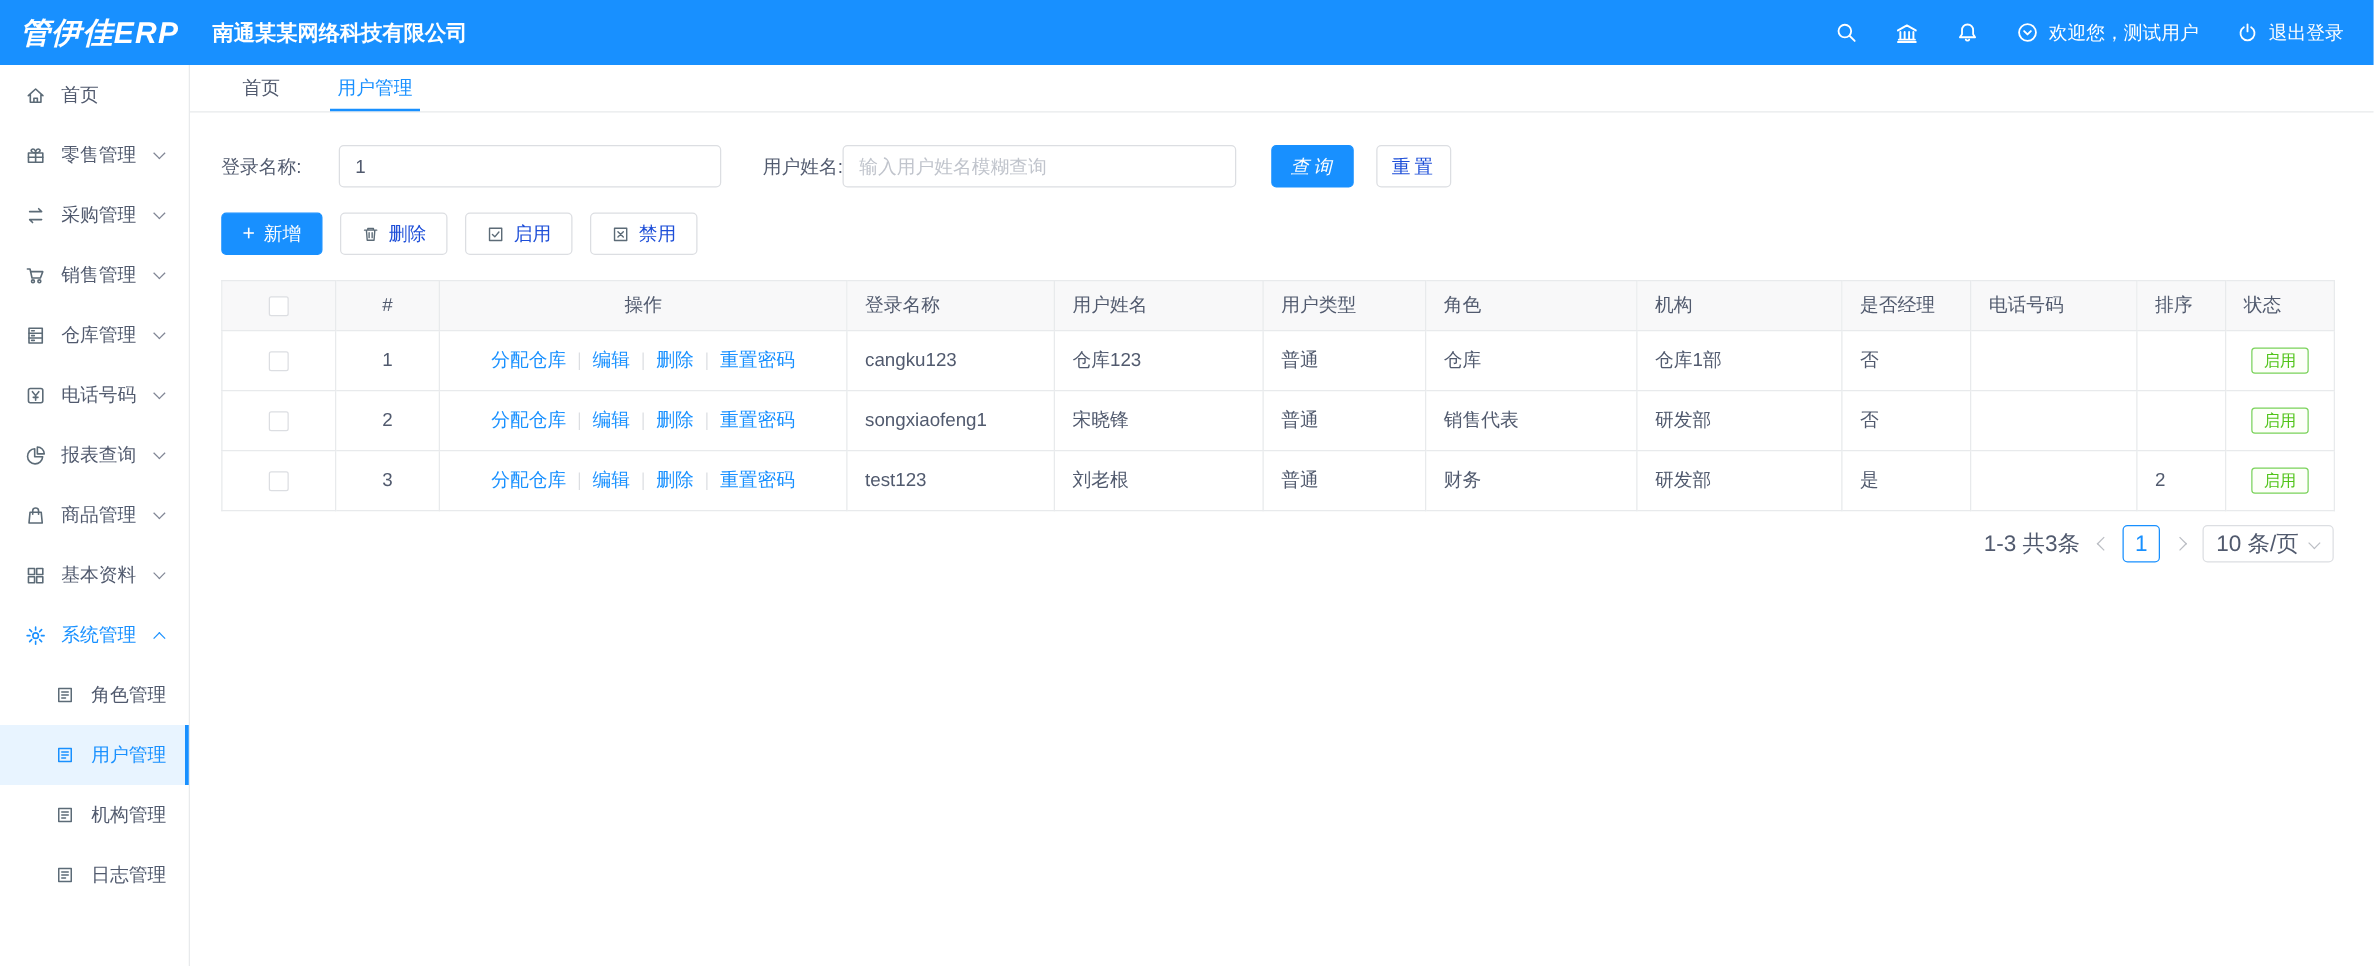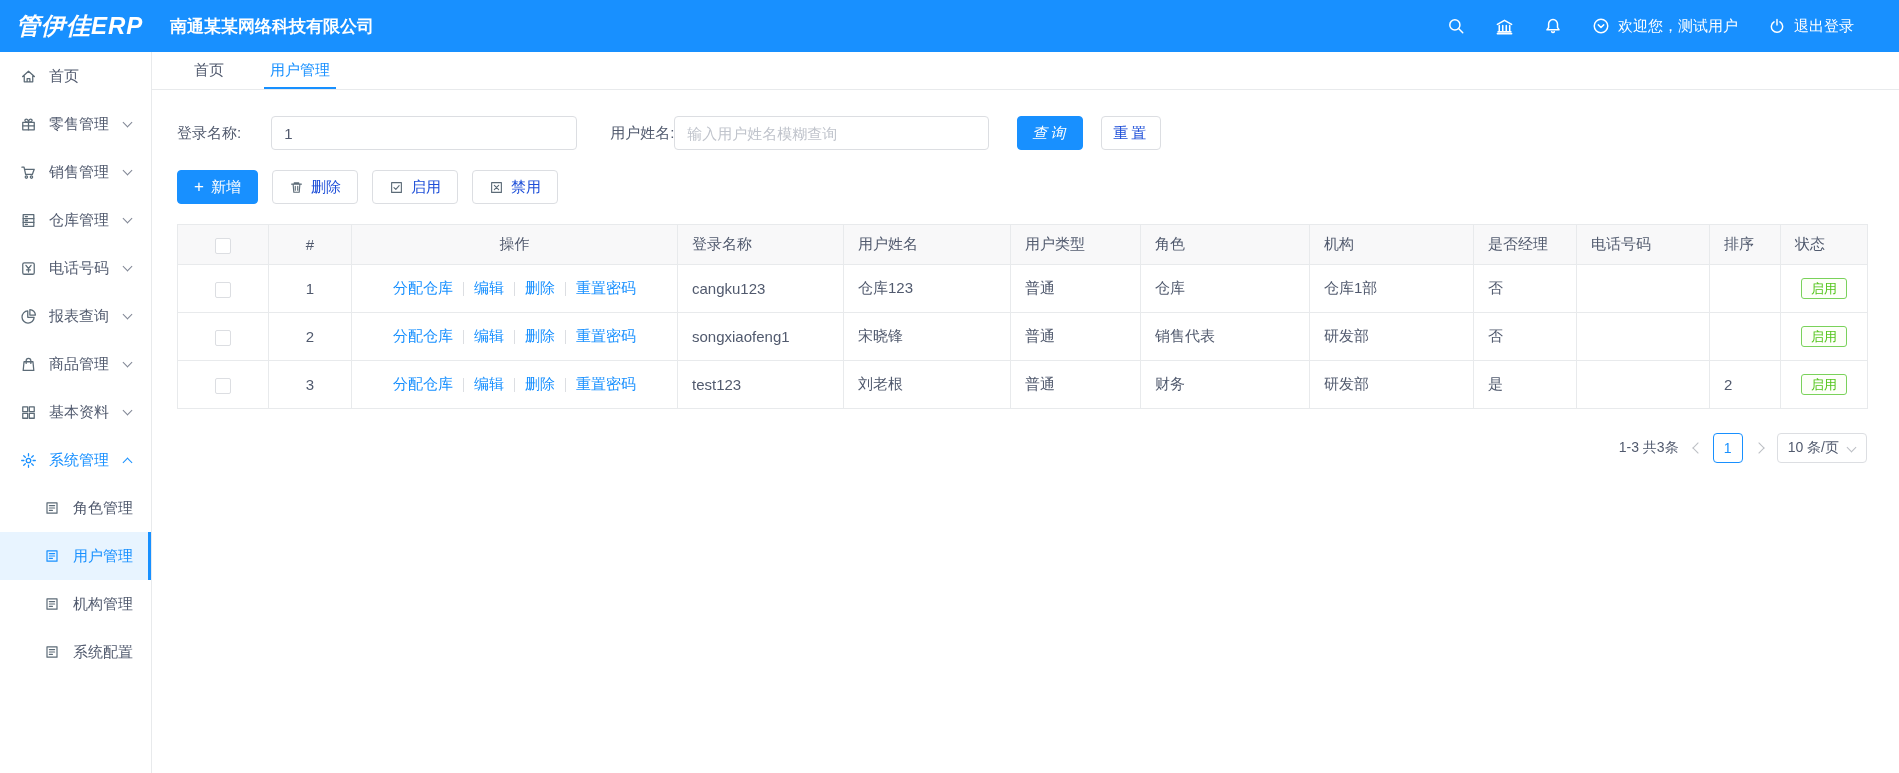--- a/index.html
+++ b/index.html
@@ -3,21 +3,21 @@
 <meta charset="utf-8">
 <style>
   * { margin:0; padding:0; box-sizing:border-box; }
   html,body { width:1899px; height:773px; background:#fff; overflow:hidden;
     font-family:"Liberation Sans","DejaVu Sans",sans-serif; font-size:15px; color:#515a6e; }
 
   
   .topbar { height:52px; background:#1890ff; display:flex; align-items:center; color:#fff; }
   .logo { width:152px; padding-left:16px; font-size:24px; font-weight:bold; font-style:italic; letter-spacing:1px; white-space:nowrap; }
   .company { margin-left:18px; font-size:17px; font-weight:bold; }
-  .top-right { margin-left:auto; display:flex; align-items:center; gap:30px; padding-right:45px; }
+  .top-right { margin-left:auto; display:flex; align-items:center; gap:30px; padding-right:24px; }
   .top-ic { display:flex; align-items:center; gap:8px; cursor:pointer; font-size:15px; }
   .top-ic svg { display:block; }
 
   
   .app { display:flex; height:721px; }
   .sidebar { width:152px; border-right:1px solid #e8eaec; background:#fff; flex:none; }
   .main { flex:1; display:flex; flex-direction:column; }
 
   
   .side-item { height:48px; display:flex; align-items:center; padding-left:20px; cursor:pointer; color:#515a6e; position:relative; }
@@ -67,21 +67,21 @@
   th { background:#f8f8f9; height:40px; text-align:left; }
   td { height:48px; background:#fff; }
   th.c, td.c { text-align:center; padding:0 4px; }
   .cb { width:16px; height:16px; border:1px solid #dcdee2; border-radius:2px; background:#fff; display:inline-block; vertical-align:middle; cursor:pointer; }
   .ops { display:flex; align-items:center; justify-content:center; gap:10px; }
   .lnk { color:#1890ff; cursor:pointer; text-decoration:none; }
   .sep { width:1px; height:14px; background:#dcdee2; }
   .badge { display:inline-block; border:1px solid #7ad25b; color:#52c41a; background:#fdfff9; border-radius:3px; font-size:13px; padding:3px 9px; line-height:1; }
 
   
-  .pager { width:1690px; margin-top:24px; display:flex; align-items:center; justify-content:flex-end; gap:12px; font-size:14px; color:#515a6e; }
+  .pager { width:1690px; margin-top:11px; display:flex; align-items:center; justify-content:flex-end; gap:12px; font-size:18px; color:#515a6e; }
   .pchev { width:10px; height:10px; position:relative; cursor:pointer; }
   .pchev::before { content:""; position:absolute; top:1px; width:7px; height:7px; border-left:1.5px solid #bbbec4; border-bottom:1.5px solid #bbbec4; }
   .pchev.prev::before { left:3px; transform:rotate(45deg); }
   .pchev.next::before { left:0; transform:rotate(-135deg); }
   .page-box { min-width:30px; height:30px; border:1px solid #1890ff; color:#1890ff; border-radius:4px; display:flex; align-items:center; justify-content:center; cursor:pointer; background:#fff; }
   .size-select { height:30px; border:1px solid #dcdee2; border-radius:4px; display:flex; align-items:center; gap:8px; padding:13px 10px; cursor:pointer; color:#515a6e; background:#fff; }
   .size-select .chev-d { width:9px; height:9px; position:relative; }
   .size-select .chev-d::before { content:""; position:absolute; left:1px; top:0; width:6px; height:6px; border-right:1.4px solid #bbbec4; border-bottom:1.4px solid #bbbec4; transform:rotate(45deg); }
 </style>
 </head>
@@ -141,20 +141,29 @@
       <span class="sicon">
           <svg width="17" height="17" viewBox="0 0 16 16" class="stroke-g">
             <rect x="2.6" y="6" width="10.8" height="7"></rect>
             <path d="M2.6 9.2h10.8M8 6v7M8 6C8 3.4 6.2 2.4 5 3.4S5.6 6 8 6zm0 0c0-2.6 1.8-3.6 3-2.6S10.4 6 8 6z"></path>
           </svg>
         </span>
       <span class="slabel">零售管理</span>
       <span class="chev"></span>
     </div>
 
+    <div class="side-item">
+      <span class="sicon">
+          <svg width="17" height="17" viewBox="0 0 16 16" class="stroke-g">
+            <path d="M3.5 5h9l-2.2-2.2M12.5 11h-9l2.2 2.2"></path>
+          </svg>
+        </span>
+      <span class="slabel">采购管理</span>
+      <span class="chev"></span>
+    </div>
 
     <div class="side-item">
       <span class="sicon">
           <svg width="17" height="17" viewBox="0 0 16 16" class="stroke-g">
             <path d="M1.8 3h2l1.5 6.8h6.3L13.4 5H4.6"></path>
             <circle cx="6" cy="12.3" r="1.1"></circle>
             <circle cx="10.8" cy="12.3" r="1.1"></circle>
           </svg>
         </span>
       <span class="slabel">销售管理</span>
@@ -252,30 +261,30 @@
     <div class="side-item sub-item">
       <span class="sicon">
           <svg width="16" height="16" viewBox="0 0 16 16" class="stroke-g">
             <rect x="3" y="2.8" width="10" height="10.4"></rect>
             <path d="M5.4 5.6h5.2M5.4 8h5.2M5.4 10.4h3"></path>
           </svg>
         </span>
       <span class="slabel">机构管理</span>
     </div>
 
-
     <div class="side-item sub-item">
       <span class="sicon">
           <svg width="16" height="16" viewBox="0 0 16 16" class="stroke-g">
             <rect x="3" y="2.8" width="10" height="10.4"></rect>
             <path d="M5.4 5.6h5.2M5.4 8h5.2M5.4 10.4h3"></path>
           </svg>
         </span>
-      <span class="slabel">系统配置</span>
-    </div>
+      <span class="slabel">日志管理</span>
+    </div>
+
   </div>
 
   <div class="main">
     <div class="tabbar">
       <div class="tab">首页</div>
       <div class="tab active">用户管理</div>
     </div>
 
     <div class="content">
 

